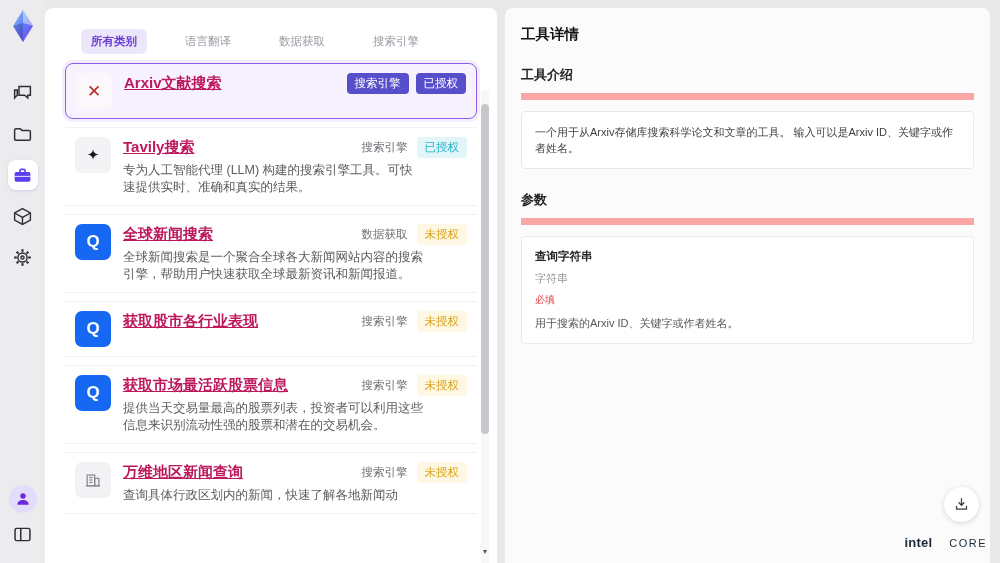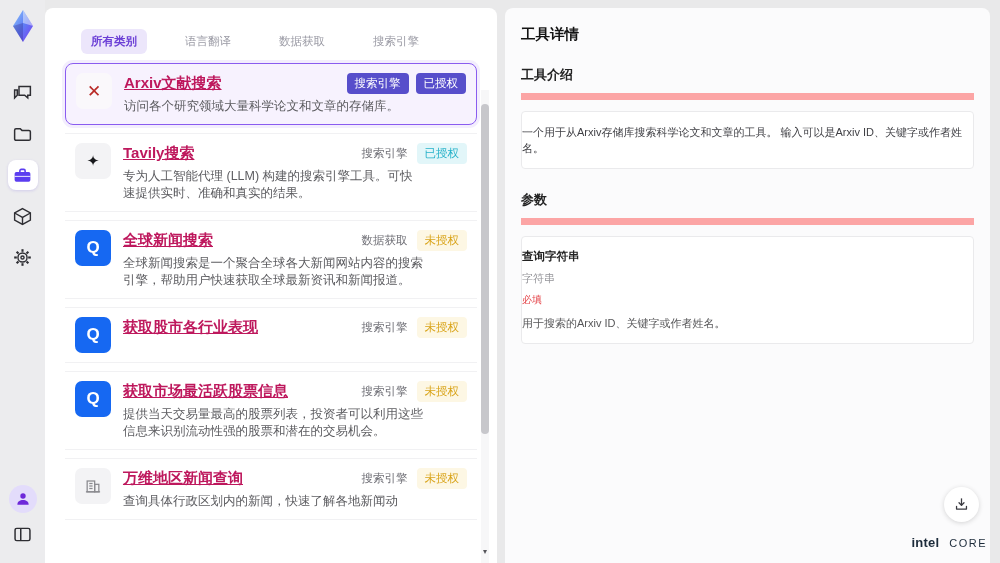--- a/index.html
+++ b/index.html
@@ -73,38 +73,38 @@
     position:absolute; left:505px; top:8px; width:485px; height:555px;
     background:#fbfbfc; border-radius:8px 8px 0 0; padding:0 16px; overflow:hidden;
   }
   .detail-title { margin-top:17px; font-size:14.5px; font-weight:bold; color:#141414; }
   .section-head {
     margin-top:22px; font-size:13px; font-weight:bold; color:#232323;
     padding-bottom:9px; border-bottom:7px solid #fca5a5;
   }
   .info-box {
     margin-top:11px; background:#fff; border:1px solid #eaeaec; border-radius:4px;
-    padding:12px 0;
+    padding:12px 13px;
   }
   .intro-text { font-size:11px; color:#3f3f44; line-height:16px; }
   .param-line { display:flex; align-items:baseline; gap:7px;flex-direction:column; }
   .param-name { font-size:11.5px; font-weight:bold; color:#222; }
   .param-type { font-size:11px; color:#949499; }
   .param-req  { font-size:10px; color:#e5484d; }
   .param-desc { margin-top:9px; font-size:11px; color:#565658; }
 
   
   .dl-fab {
     position:absolute; right:21px; bottom:41px; width:35px; height:35px; border-radius:50%;
     background:#ffffff; box-shadow:0 1px 5px rgba(0,0,0,.16);
     display:flex; align-items:center; justify-content:center; cursor:pointer;
   }
   .brand {
     position:absolute; right:13px; bottom:13px; color:#1c2b3a;
-    display:flex; align-items:baseline; gap:10px; user-select:none;
+    display:flex; align-items:baseline; gap:17px; user-select:none;
   }
   .brand .b1 { font-size:13px; font-weight:bold; letter-spacing:.2px; }
   .brand .b2 { font-size:11px; letter-spacing:1.5px; font-weight:normal; }
 
   svg { display:block; }
 </style>
 </head>
 <body>
 
 <div class="rail">
@@ -195,21 +195,20 @@
     <div class="card selected">
       <div class="tool-icon ic-arxiv">✕</div>
       <div class="card-body">
         <div class="card-head">
           <div class="tool-name">Arxiv文献搜索</div>
           <div class="tags">
             <span class="tag tag-solid">搜索引擎</span>
             <span class="tag tag-solid">已授权</span>
           </div>
         </div>
-        <div class="tool-desc">访问各个研究领域大量科学论文和文章的存储库。</div>
       </div>
     </div>
 
     <div class="card">
       <div class="tool-icon ic-star">✦</div>
       <div class="card-body">
         <div class="card-head">
           <div class="tool-name">Tavily搜索</div>
           <div class="tags">
             <span class="tag tag-plain">搜索引擎</span>

